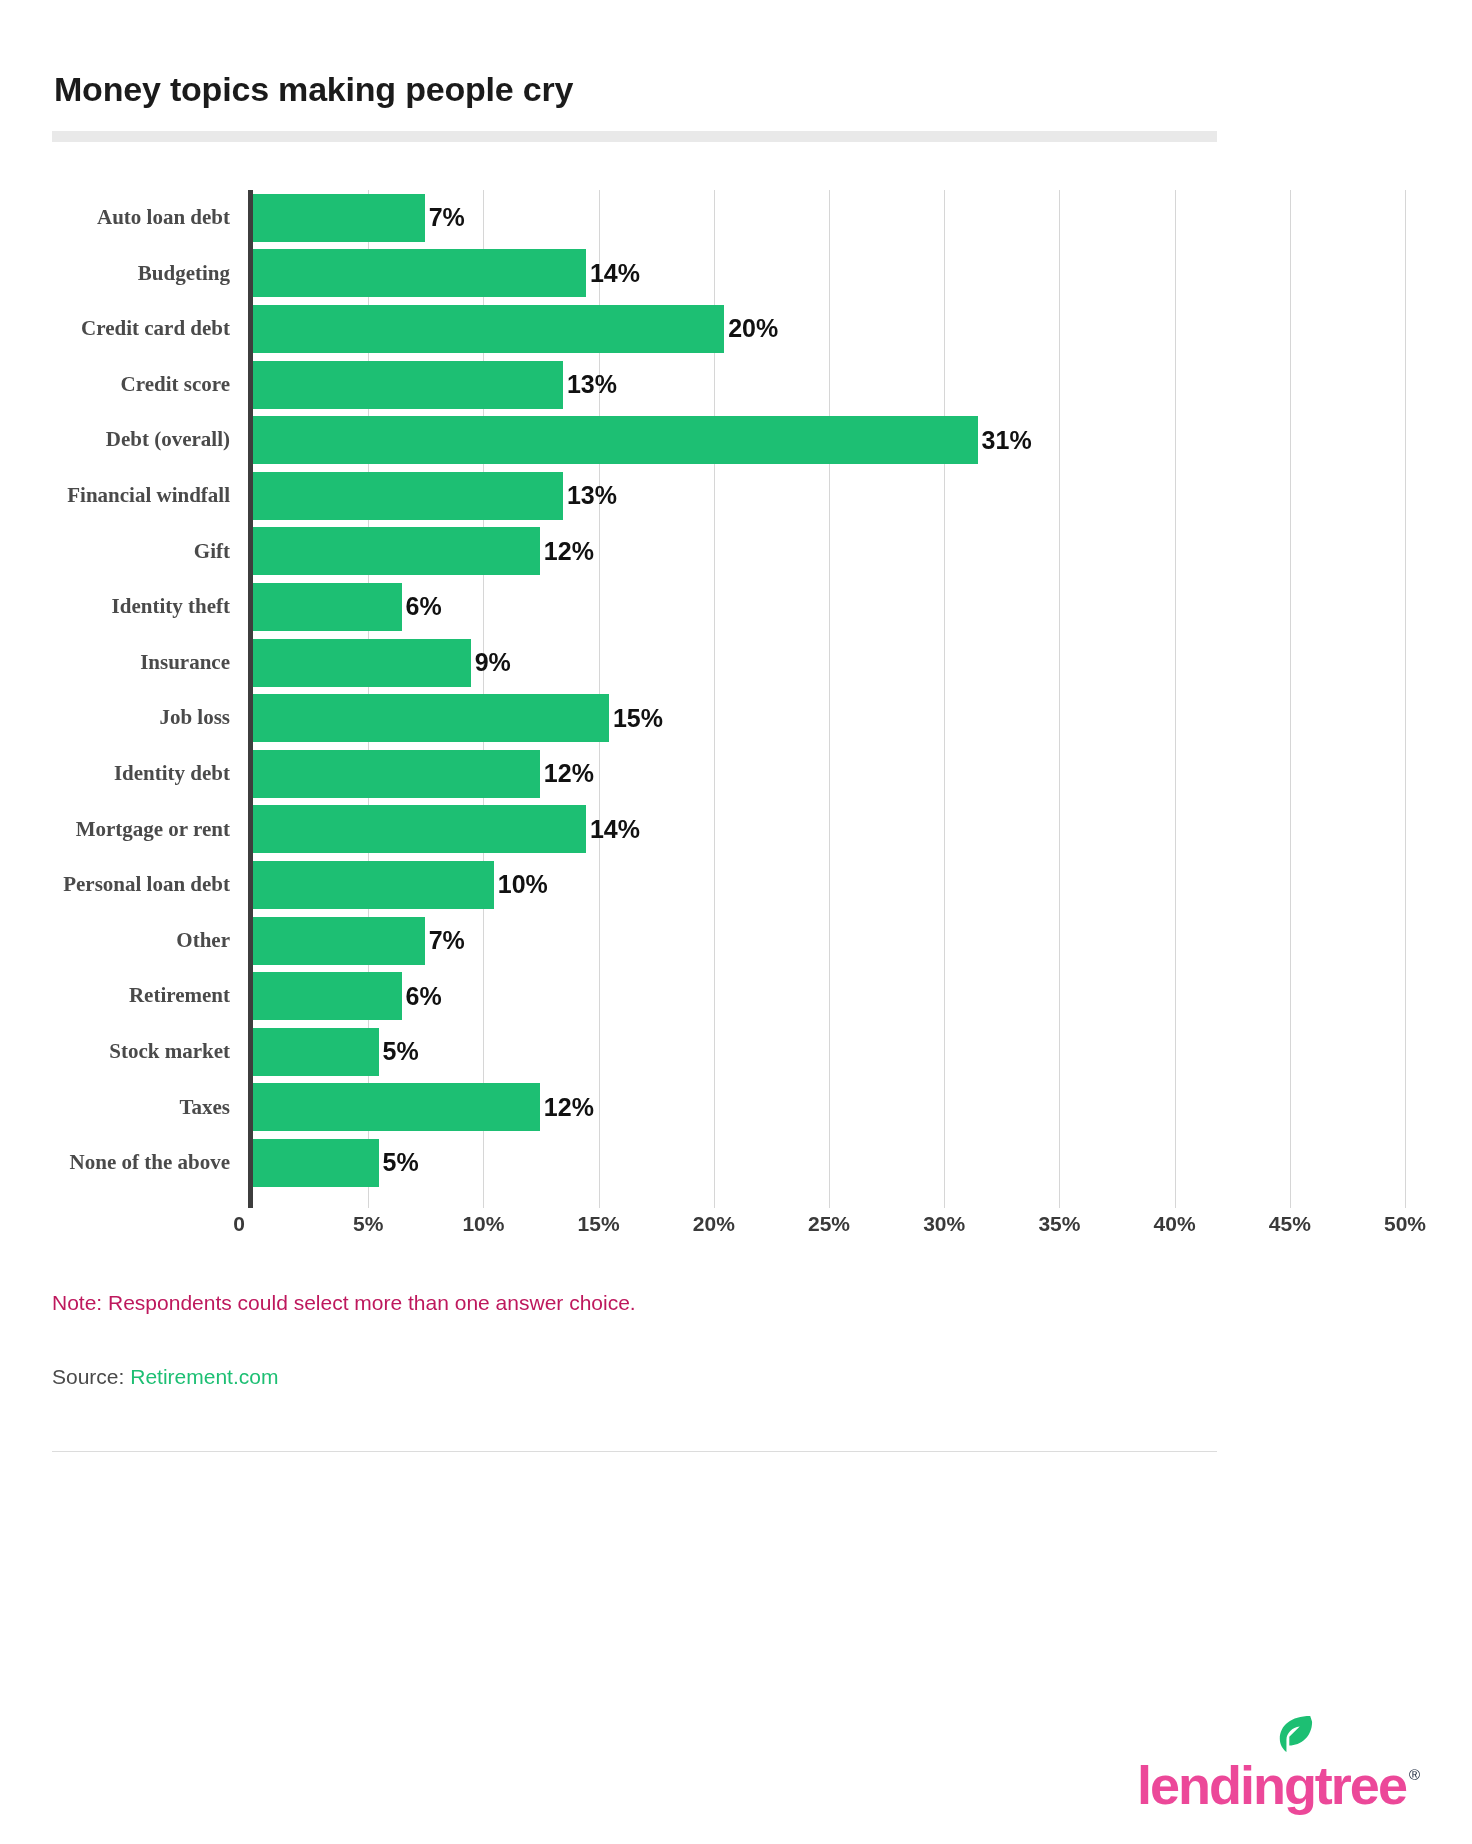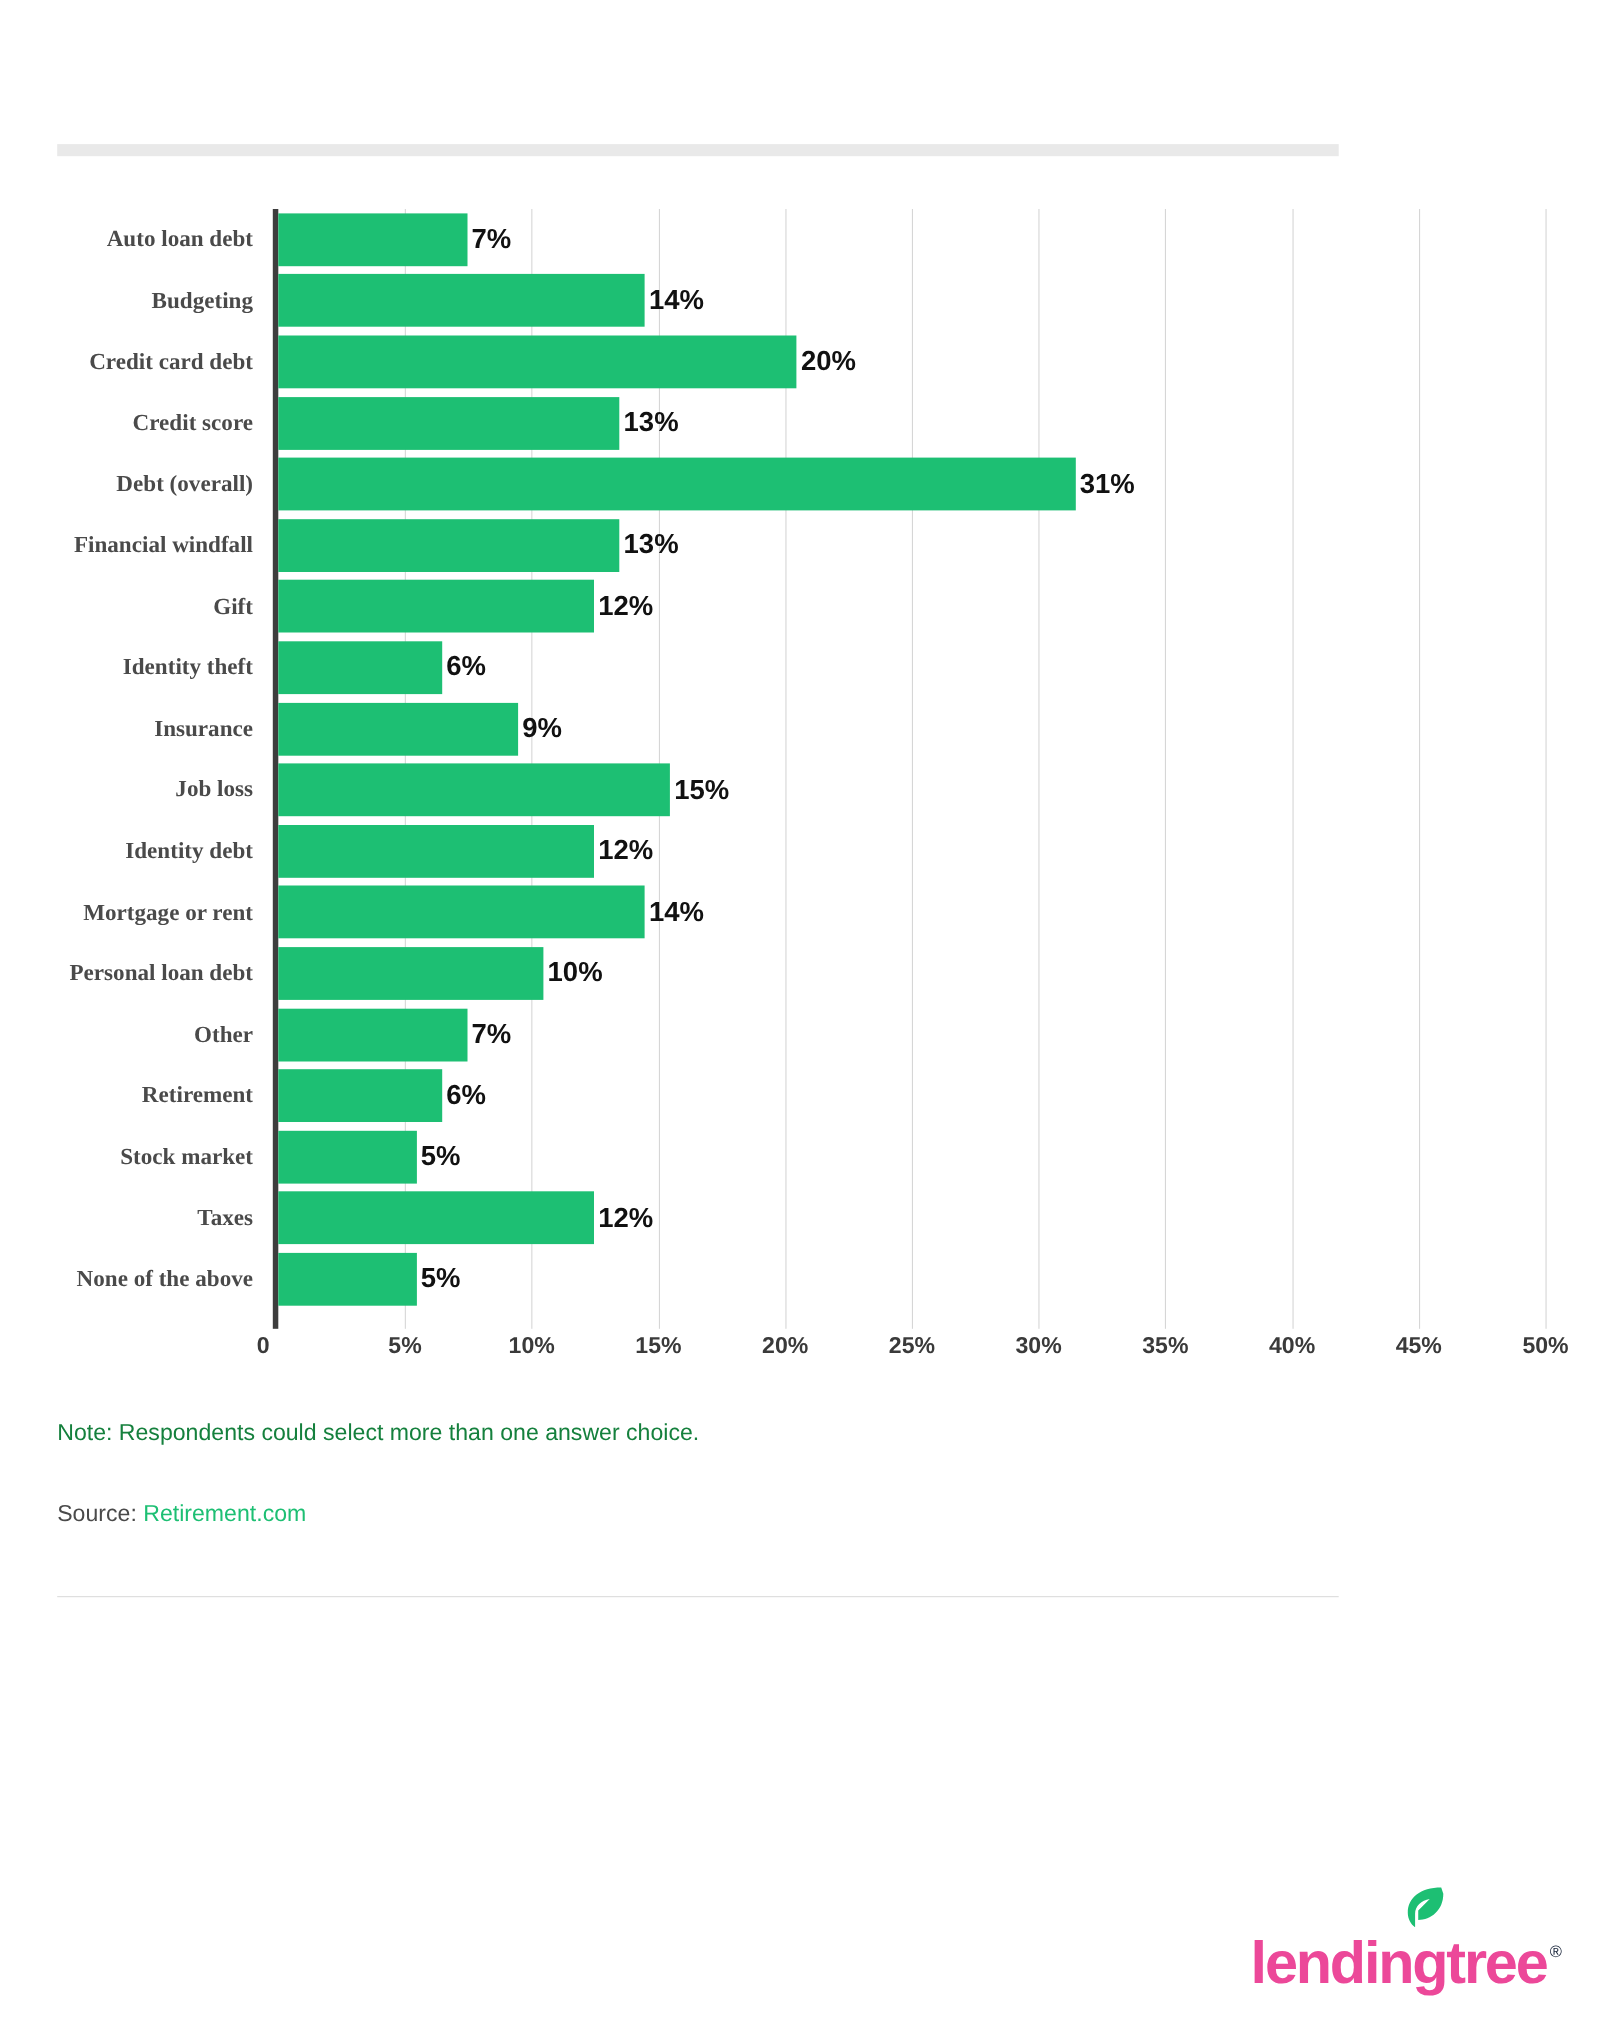--- a/index.html
+++ b/index.html
@@ -141,21 +141,21 @@
     white-space: nowrap;
   }
   .xtick.zero { transform: translateX(-100%); padding-right: 8px; }
 
   
   .note {
     position: absolute;
     left: 52px;
     top: 1291px;
     font-size: 21px;
-    color: #15803d;
+    color: #be185d;
     white-space: nowrap;
   }
   .source {
     position: absolute;
     left: 52px;
     top: 1365px;
     font-size: 21px;
     color: #4a4a4a;
     white-space: nowrap;
   }
@@ -200,20 +200,21 @@
     top: -28px;
     width: 38px;
     height: 40px;
   }
 </style>
 </head>
 <body>
 
 <div class="page">
 
+  <div class="chart-title">Money topics making people cry</div>
   <div class="title-rule"></div>
 
   <div class="plot-wrap">
     <div class="labels-col" id="labels-col">
         <div class="row">
           <div class="row-label">Auto loan debt</div>
         </div>
         <div class="row">
           <div class="row-label">Budgeting</div>
         </div>

